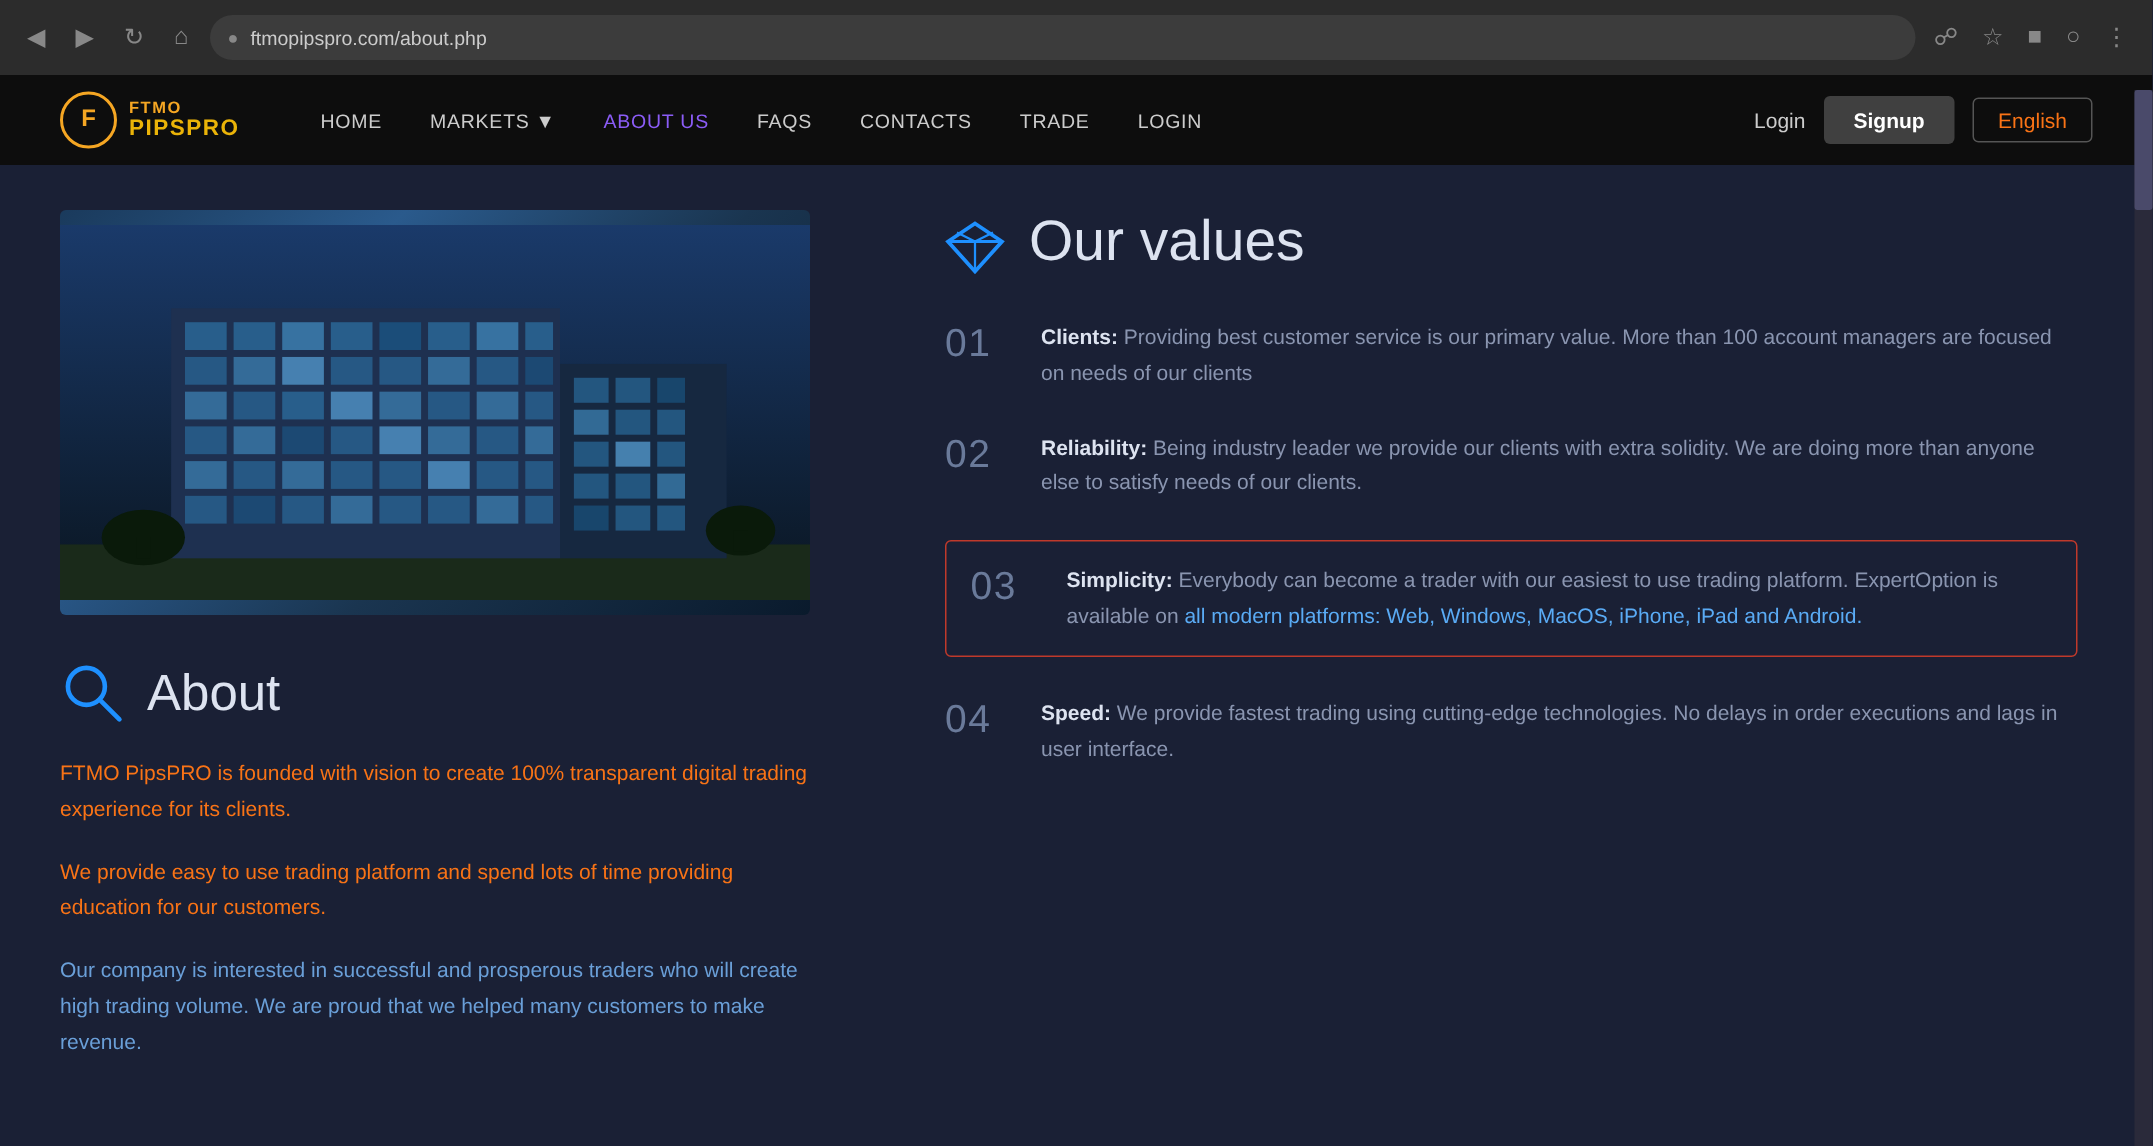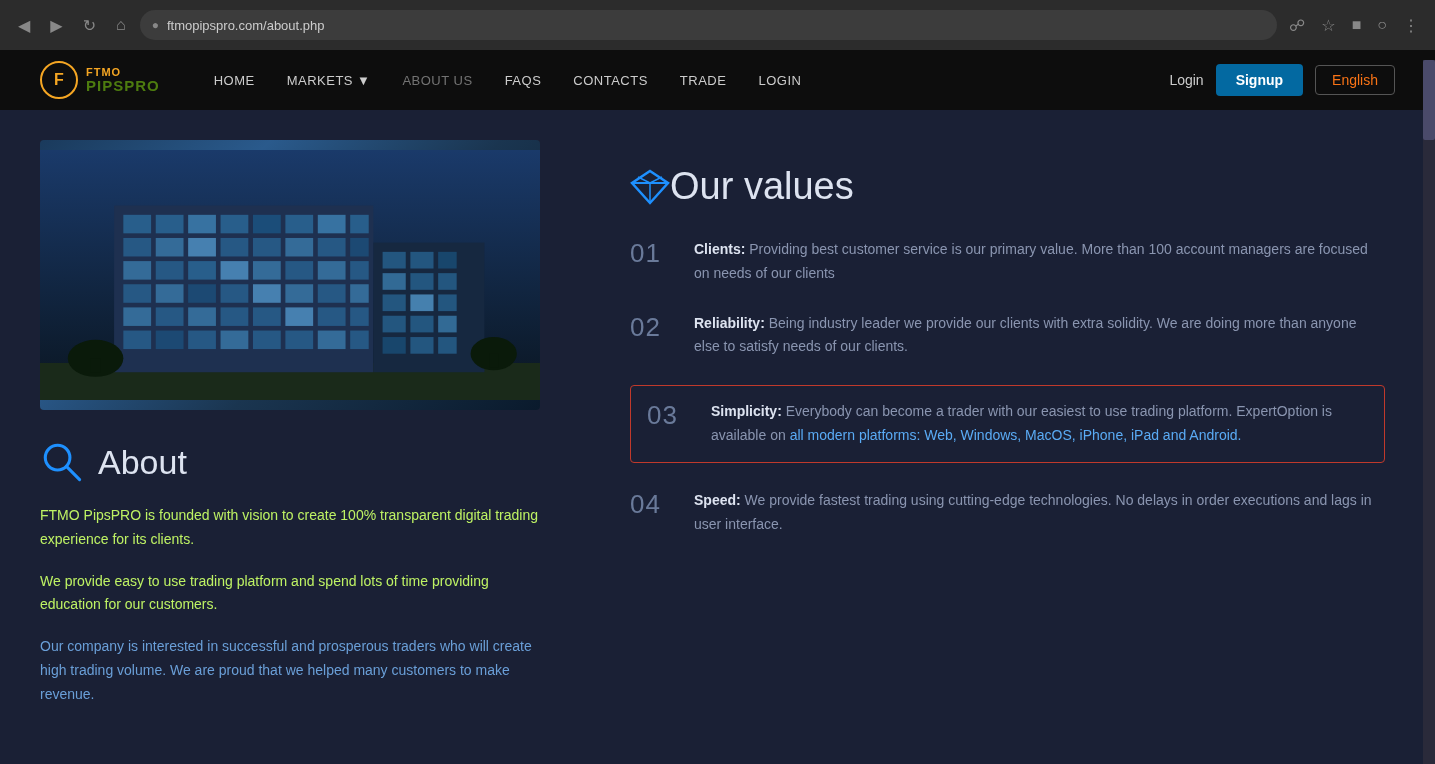--- a/index.html
+++ b/index.html
@@ -71,55 +71,55 @@
       color: #f5a623;
       font-weight: bold;
       font-size: 16px;
     }
     .logo-text {
       display: flex;
       flex-direction: column;
       line-height: 1;
     }
     .logo-ftmo { color: #f5a623; font-weight: bold; font-size: 11px; letter-spacing: 1px; }
-    .logo-pipspro { color: #4d7c0f; font-weight: bold; font-size: 15px; letter-spacing: 1px; }
+    .logo-pipspro { color: #eab308; font-weight: bold; font-size: 15px; letter-spacing: 1px; }
     .nav-links {
       display: flex;
       align-items: center;
       gap: 4px;
       flex: 1;
     }
     .nav-link {
       color: #ccc;
       text-decoration: none;
       font-size: 13px;
       font-weight: 500;
       padding: 8px 14px;
       letter-spacing: 0.5px;
     }
-    .nav-link.active { color: #737373; }
+    .nav-link.active { color: #8b5cf6; }
     .nav-link-markets {
       display: flex;
       gap: 4px;
     }
     .nav-actions {
       display: flex;
       align-items: center;
       gap: 12px;
     }
     .login-btn {
       color: #ccc;
       background: none;
       border: none;
       font-size: 14px;
       cursor: pointer;
       font-weight: 500;
     }
     .signup-btn {
-      background: #0369a1;
+      background: #404040;
       color: #fff;
       border: none;
       border-radius: 4px;
       padding: 8px 20px;
       font-size: 14px;
       font-weight: 600;
       cursor: pointer;
     }
     .english-btn {
       color: #f97316;
@@ -167,41 +167,41 @@
       width: 44px;
       height: 44px;
       color: #1e90ff;
     }
     .about-title {
       color: #dde3f0;
       font-size: 34px;
       font-weight: 400;
     }
     .about-text {
-      color: #bef264;
+      color: #f97316;
       font-size: 14px;
       line-height: 1.7;
       margin-bottom: 18px;
     }
     .about-text-blue {
       color: #6a9fd8;
       font-size: 14px;
       line-height: 1.7;
     }
 
     
     .right-panel {
       flex: 1;
       padding: 30px 50px;
     }
     .values-heading {
       display: flex;
-      align-items: center;
+      align-items: flex-end;
+      gap: 16px;
       margin-bottom: 30px;
-      margin-top: 25px;
     }
     .values-title {
       color: #dde3f0;
       font-size: 38px;
       font-weight: 400;
     }
     .value-item {
       display: flex;
       align-items: flex-start;
       gap: 24px;

